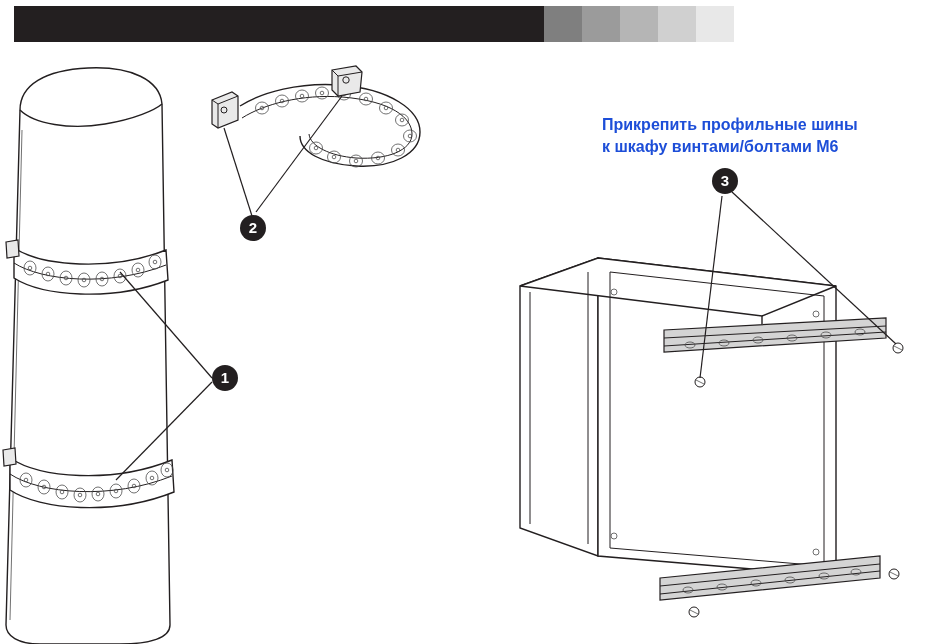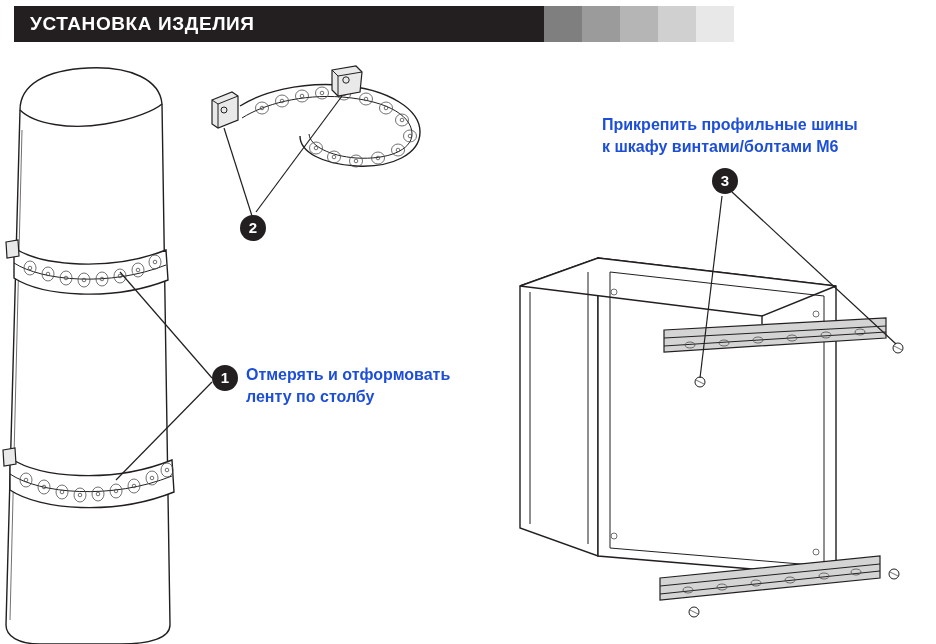--- a/index.html
+++ b/index.html
@@ -83,21 +83,20 @@
   .fill-lg { fill: #e9e9e9; stroke: #231f20; stroke-width: 1.2; }
   .fill-mg { fill: #d4d4d4; stroke: #231f20; stroke-width: 1.2; }
   .lead { fill: none; stroke: #231f20; stroke-width: 1.2; }
 </style>
 </head>
 <body>
 
 <div id="page">
 
   <div class="header-bar"></div>
-  <div class="header-title">УСТАНОВКА ИЗДЕЛИЯ</div>
 
   <div class="swatches">
     <div class="swatch" style="background:#7f7f7f"></div>
     <div class="swatch" style="background:#9b9b9b"></div>
     <div class="swatch" style="background:#b5b5b5"></div>
     <div class="swatch" style="background:#d0d0d0"></div>
     <div class="swatch" style="background:#e8e8e8"></div>
   </div>
 
   <svg class="art" viewBox="0 0 936 644">
@@ -282,22 +281,20 @@
       </g>
     </g>
 
     <g>
       <path class="lead" d="M722,196 L700,378"></path>
       <path class="lead" d="M732,192 L896,344"></path>
     </g>
   </svg>
 
   <div class="step-bullet" style="left:212px; top:365px;">1</div>
-  <div class="callout-text" style="left:246px; top:364px; width:270px;">Отмерять и отформовать
-ленту по столбу</div>
 
   <div class="step-bullet" style="left:240px; top:215px;">2</div>
 
   <div class="step-bullet" style="left:712px; top:168px;">3</div>
   <div class="callout-text" style="left:602px; top:114px; width:330px;">Прикрепить профильные шины
 к шкафу винтами/болтами M6</div>
 
 </div>
 
 </body></html>

